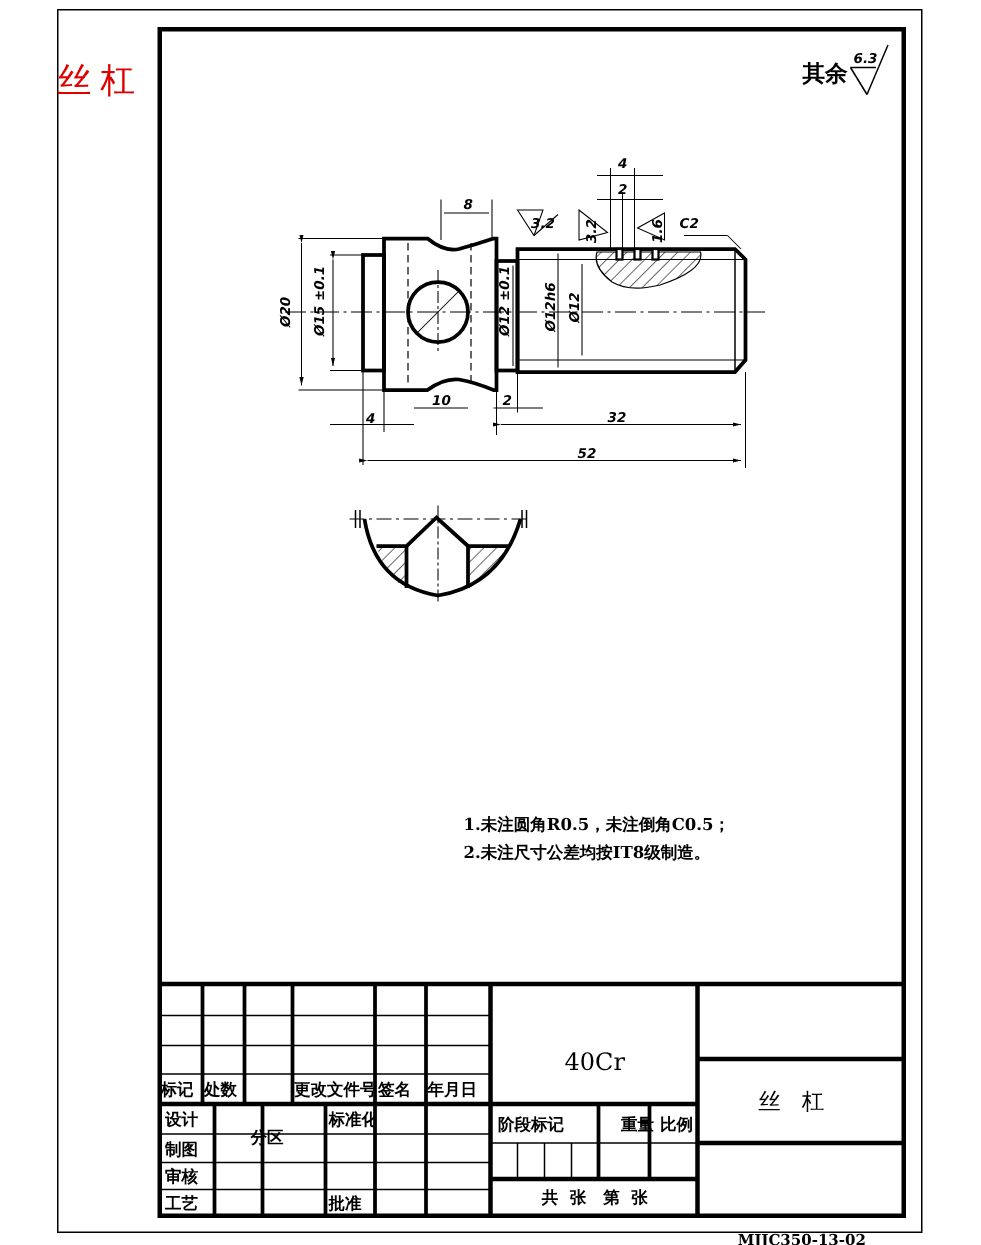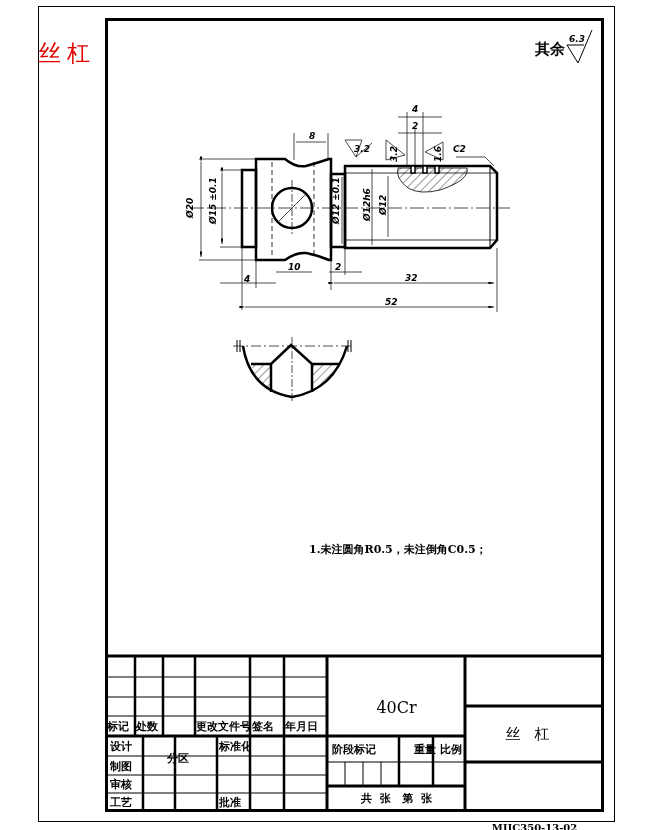--- a/index.html
+++ b/index.html
@@ -197,20 +197,21 @@
     <line x1="363" y1="762" x2="363" y2="786" stroke-width="1"></line>
     <line x1="381" y1="762" x2="381" y2="786" stroke-width="1"></line>
 
     <line x1="465" y1="706" x2="603" y2="706" stroke-width="3"></line>
     <line x1="465" y1="762" x2="603" y2="762" stroke-width="3"></line>
   </g>
 </svg>
 
 <div class="abs tech">
   <div class="ln">1.未注圆角R0.5，未注倒角C0.5；</div>
+  <div class="ln">2.未注尺寸公差均按IT8级制造。</div>
 </div>
 
 <div class="cell" style="left:107px;top:716px;width:28px;height:20px;">标记</div>
 <div class="cell" style="left:136px;top:716px;width:27px;height:20px;">处数</div>
 <div class="cell" style="left:167px;top:716px;width:28px;height:20px;margin-top:32px;">分区</div>
 <div class="cell" style="left:196px;top:716px;width:54px;height:20px;">更改文件号</div>
 <div class="cell" style="left:252px;top:716px;width:32px;height:20px;">签名</div>
 <div class="cell" style="left:285px;top:716px;width:42px;height:20px;">年月日</div>
 
 <div class="cell" style="left:110px;top:736px;width:33px;height:20px;">设计</div>

